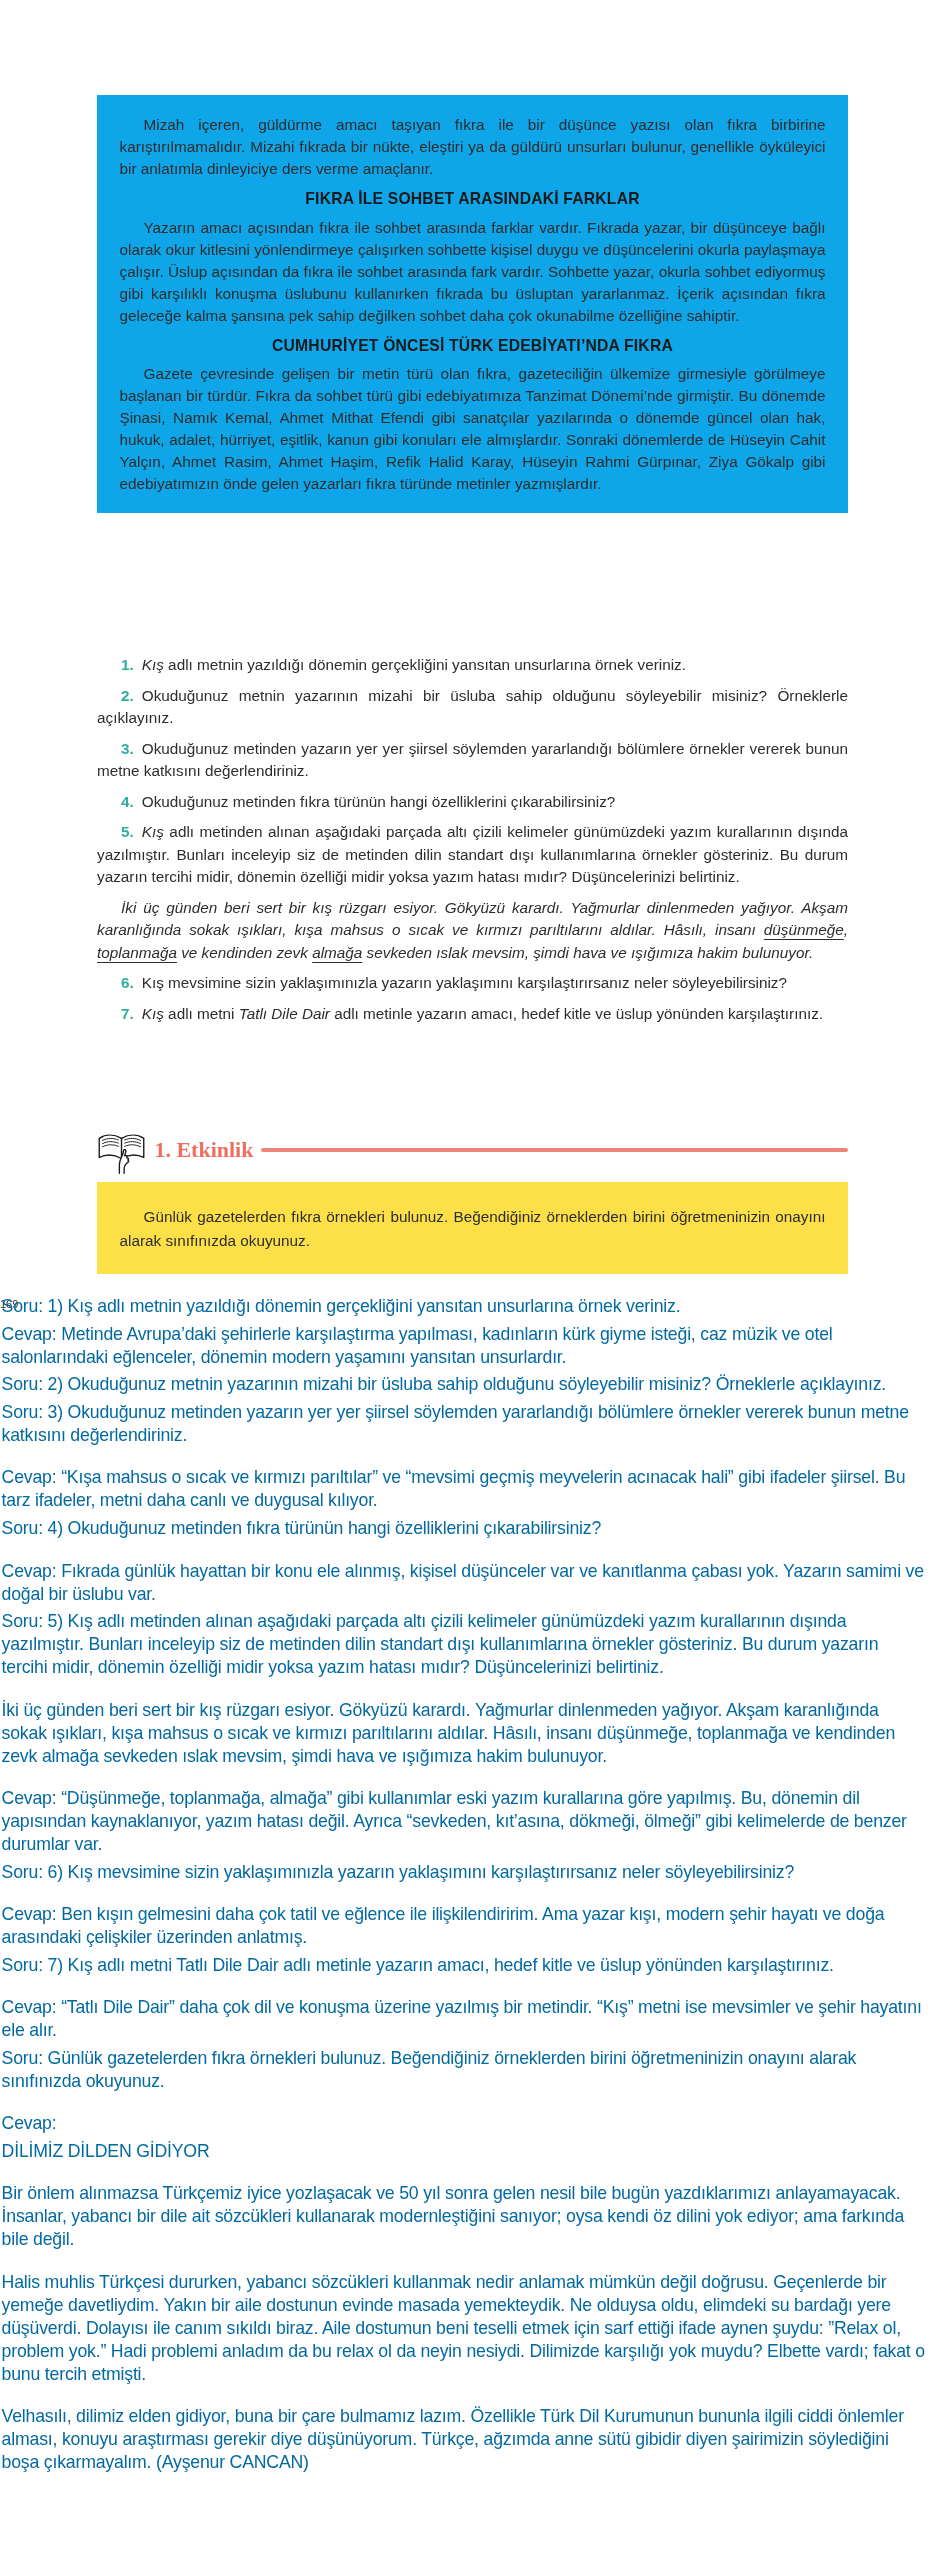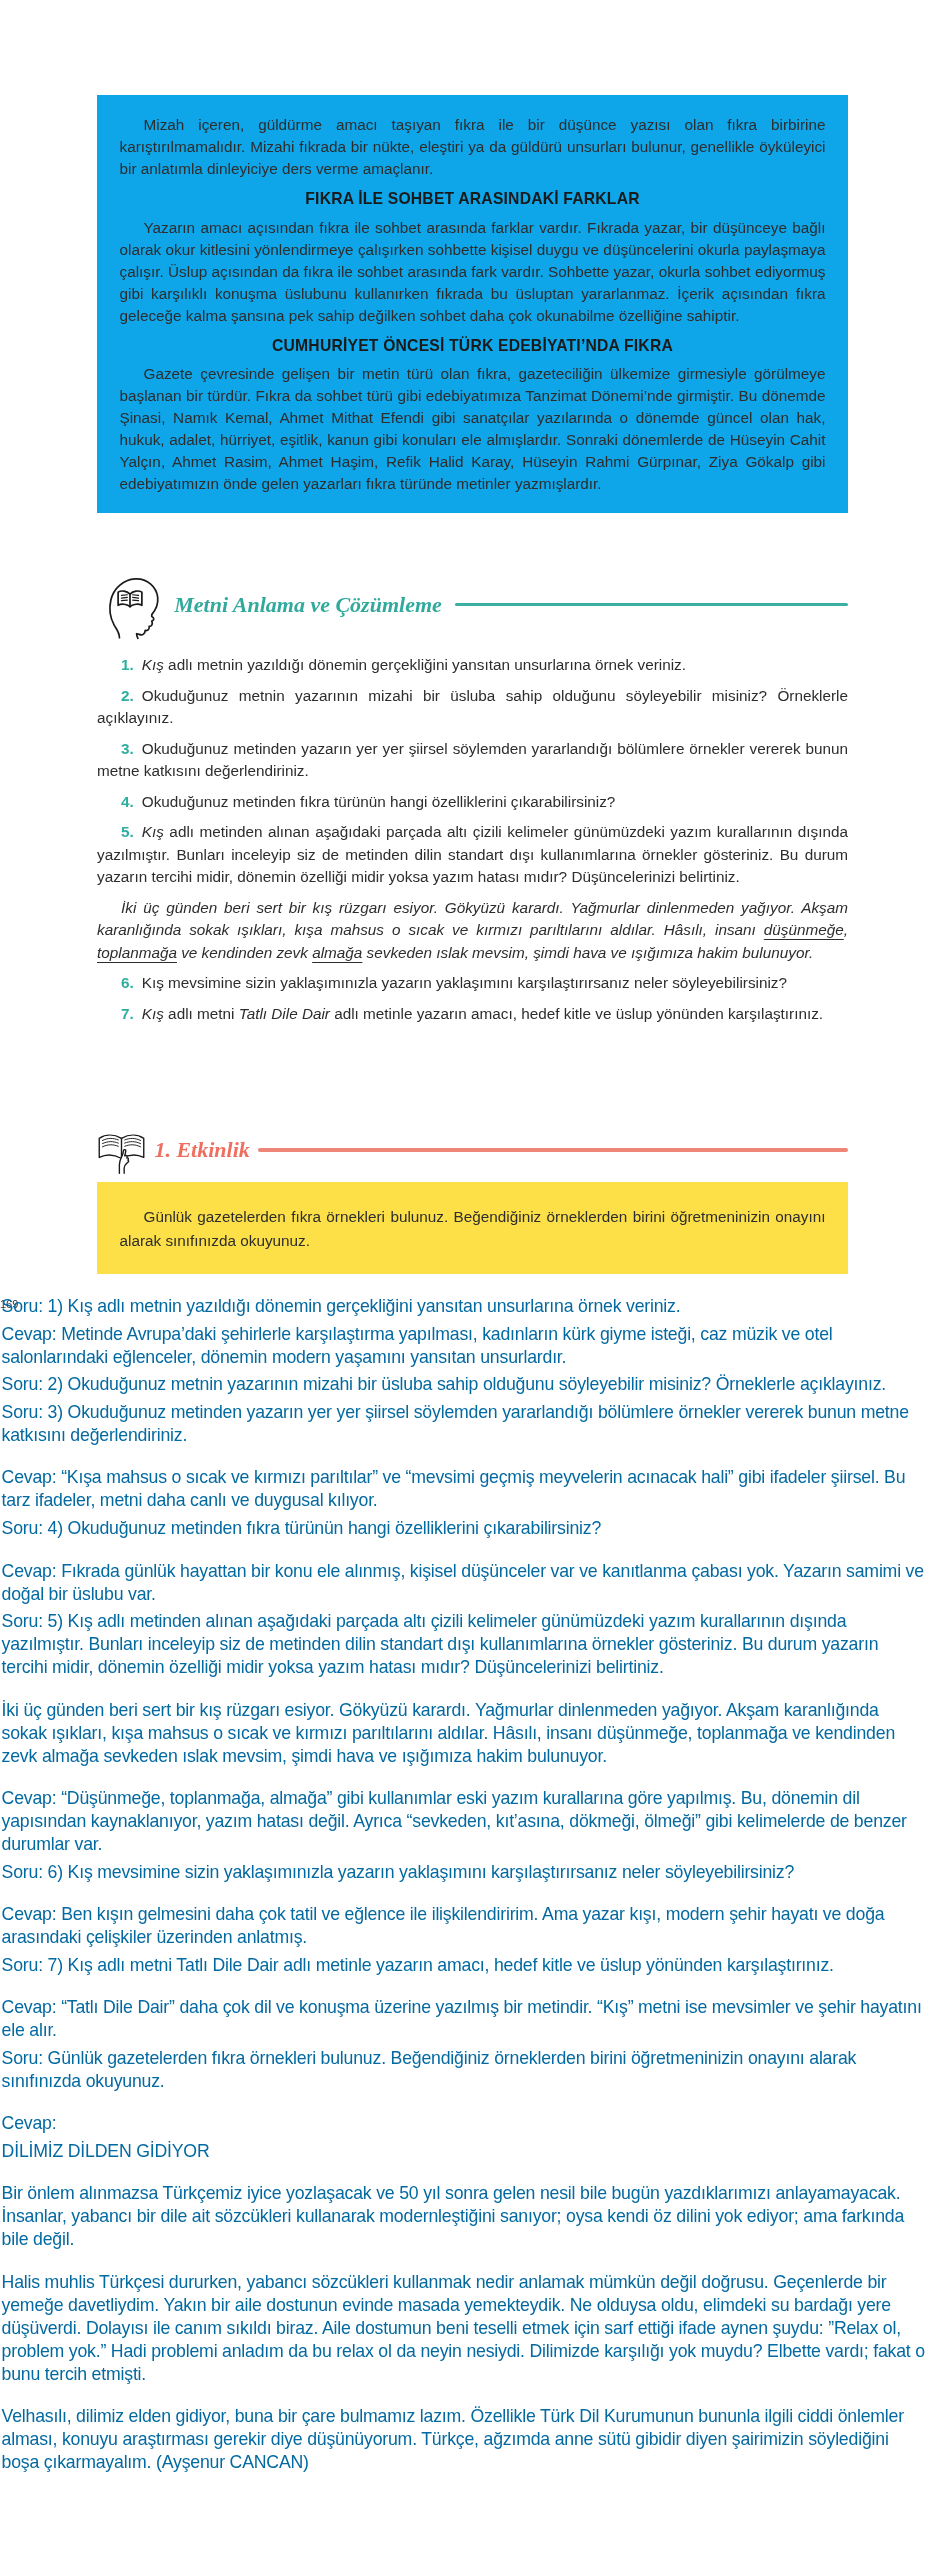--- a/index.html
+++ b/index.html
@@ -38,21 +38,21 @@
     margin:1.6px 0 8px;font-style:italic;text-indent:24px;text-align:justify;
   }
   .it{font-style:italic;}
   .ul{text-decoration:underline;text-underline-offset:4px;text-decoration-thickness:1.2px;}
   .activity-header{
     position:absolute;left:95px;top:1121px;width:753px;height:58px;
     display:flex;align-items:center;
   }
   .activity-header .bicon{flex:0 0 auto;width:53px;height:52px;}
   .activity-title{
-    font-family:"Liberation Serif",serif;font-style:italic;font-weight:bold;
+    font-family:"Liberation Serif",serif;font-weight:bold;
     font-size:22px;color:#ee6f60;margin-left:6.4px;white-space:nowrap;
   }
   .activity-rule{flex:1;height:4.8px;background:#ef8478;margin-left:8px;border-radius:2.4px;}
   .activity-box{
     position:absolute;left:97px;top:1182px;width:751px;box-sizing:border-box;
     background:#fde047;padding:22.5px 22.5px 21px;color:#2d2d2d;
     font-size:15.3px;line-height:24px;text-align:justify;
   }
   .activity-box p{margin:0;text-indent:24px;}
   .page-number{
@@ -73,30 +73,20 @@
 <div class="page">
 
   <div class="info-box">
     <p>Mizah içeren, güldürme amacı taşıyan fıkra ile bir düşünce yazısı olan fıkra birbirine karıştırılmamalıdır. Mizahi fıkrada bir nükte, eleştiri ya da güldürü unsurları bulunur, genellikle öyküleyici bir anlatımla dinleyiciye ders verme amaçlanır.</p>
     <h3>FIKRA İLE SOHBET ARASINDAKİ FARKLAR</h3>
     <p>Yazarın amacı açısından fıkra ile sohbet arasında farklar vardır. Fıkrada yazar, bir düşünceye bağlı olarak okur kitlesini yönlendirmeye çalışırken sohbette kişisel duygu ve düşüncelerini okurla paylaşmaya çalışır. Üslup açısından da fıkra ile sohbet arasında fark vardır. Sohbette yazar, okurla sohbet ediyormuş gibi karşılıklı konuşma üslubunu kullanırken fıkrada bu üsluptan yararlanmaz. İçerik açısından fıkra geleceğe kalma şansına pek sahip değilken sohbet daha çok okunabilme özelliğine sahiptir.</p>
     <h3>CUMHURİYET ÖNCESİ TÜRK EDEBİYATI’NDA FIKRA</h3>
     <p>Gazete çevresinde gelişen bir metin türü olan fıkra, gazeteciliğin ülkemize girmesiyle görülmeye başlanan bir türdür. Fıkra da sohbet türü gibi edebiyatımıza Tanzimat Dönemi’nde girmiştir. Bu dönemde Şinasi, Namık Kemal, Ahmet Mithat Efendi gibi sanatçılar yazılarında o dönemde güncel olan hak, hukuk, adalet, hürriyet, eşitlik, kanun gibi konuları ele almışlardır. Sonraki dönemlerde de Hüseyin Cahit Yalçın, Ahmet Rasim, Ahmet Haşim, Refik Halid Karay, Hüseyin Rahmi Gürpınar, Ziya Gökalp gibi edebiyatımızın önde gelen yazarları fıkra türünde metinler yazmışlardır.</p>
   </div>
 
-  <div class="comp-header">
-    <svg class="hicon" viewBox="0 0 100 105" fill="none" stroke="#1a1a1a" stroke-width="2.6" stroke-linecap="round" stroke-linejoin="round">
-      <path d="M34 102 C34 94 30 90 26 83 C20 72 18 58 21 45 C25 27 40 14 58 13 C76 12 90 25 92 41 C93 52 89 60 83 67 L83 70 C87 72 87 76 83 77 C85 81 83 85 79 85 C80 89 77 92 73 91 C73 96 69 99 64 97 L60 96 C60 99 61 101 62 103"></path>
-      <path d="M50 36 C45 31 37 30 32 33 L32 53 C37 50 45 51 50 55 C55 51 63 50 68 53 L68 33 C63 30 55 31 50 36 Z" fill="#ffffff"></path>
-      <path d="M50 36 L50 55"></path>
-      <path stroke-width="1.8" d="M37 38 L46 37 M37 42 L46 41 M37 46 L46 45 M54 37 L63 38 M54 41 L63 42 M54 45 L63 46"></path>
-    </svg>
-    <span class="comp-title">Metni Anlama ve Çözümleme</span>
-    <span class="comp-rule"></span>
-  </div>
 
   <div class="questions">
     <div>
 
         <p><span class="q-num">1.</span><span><span class="it">Kış</span><span> adlı metnin yazıldığı dönemin gerçekliğini yansıtan unsurlarına örnek veriniz.</span></span></p>
 
         <p><span class="q-num">2.</span><span><span>Okuduğunuz metnin yazarının mizahi bir üsluba sahip olduğunu söyleyebilir misiniz? Örneklerle açıklayınız.</span></span></p>
 
         <p><span class="q-num">3.</span><span><span>Okuduğunuz metinden yazarın yer yer şiirsel söylemden yararlandığı bölümlere örnekler vererek bunun metne katkısını değerlendiriniz.</span></span></p>
 

